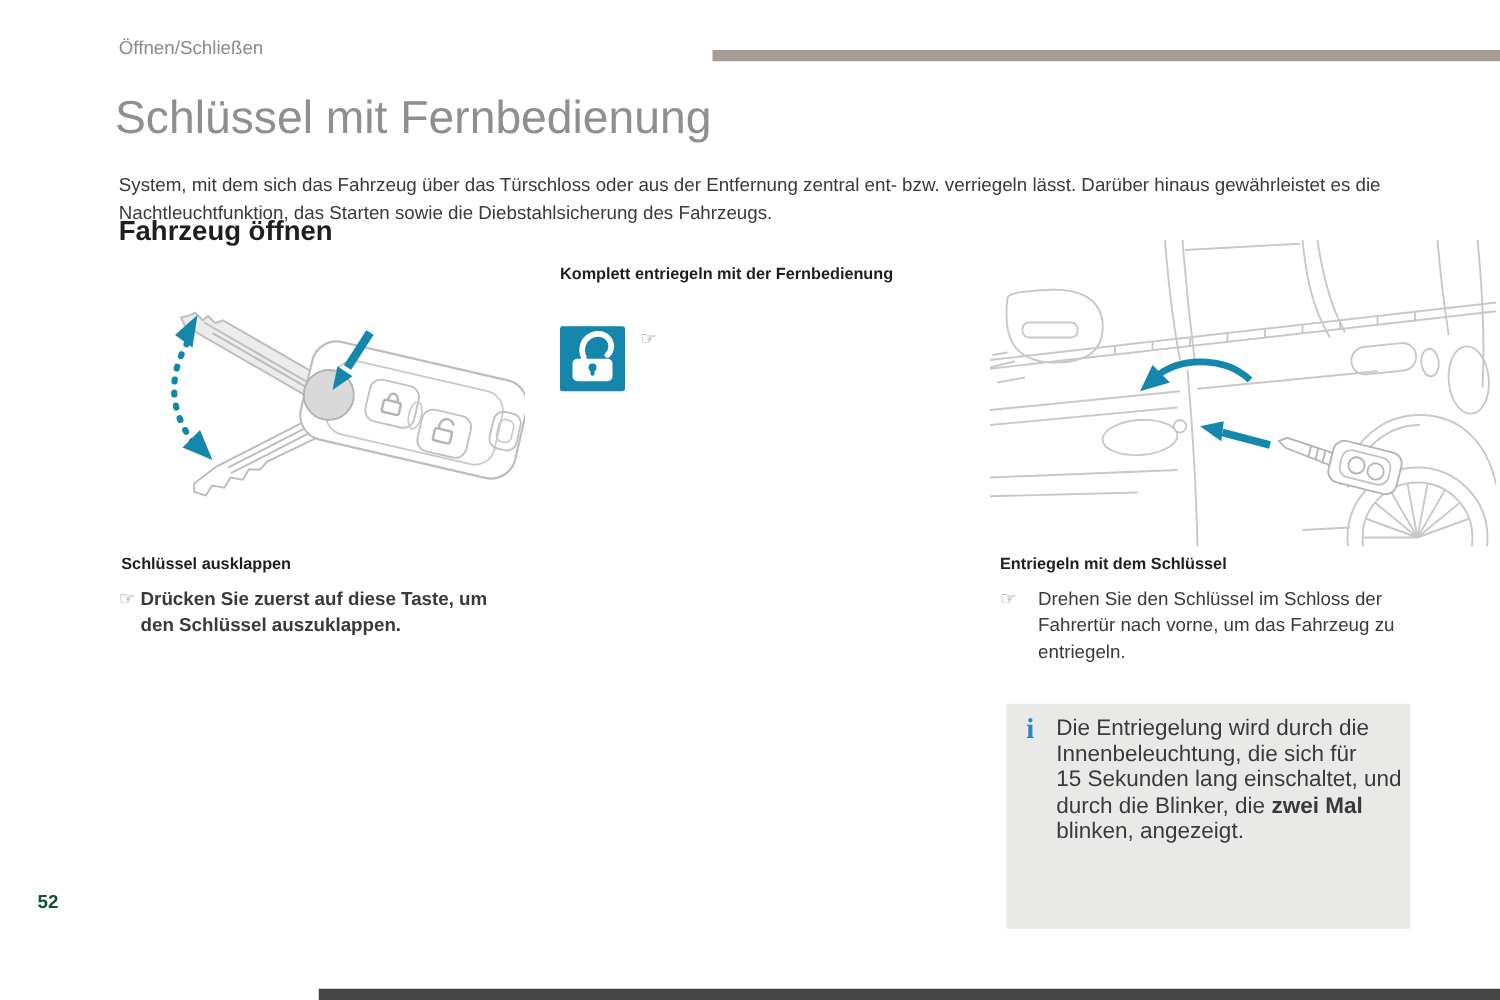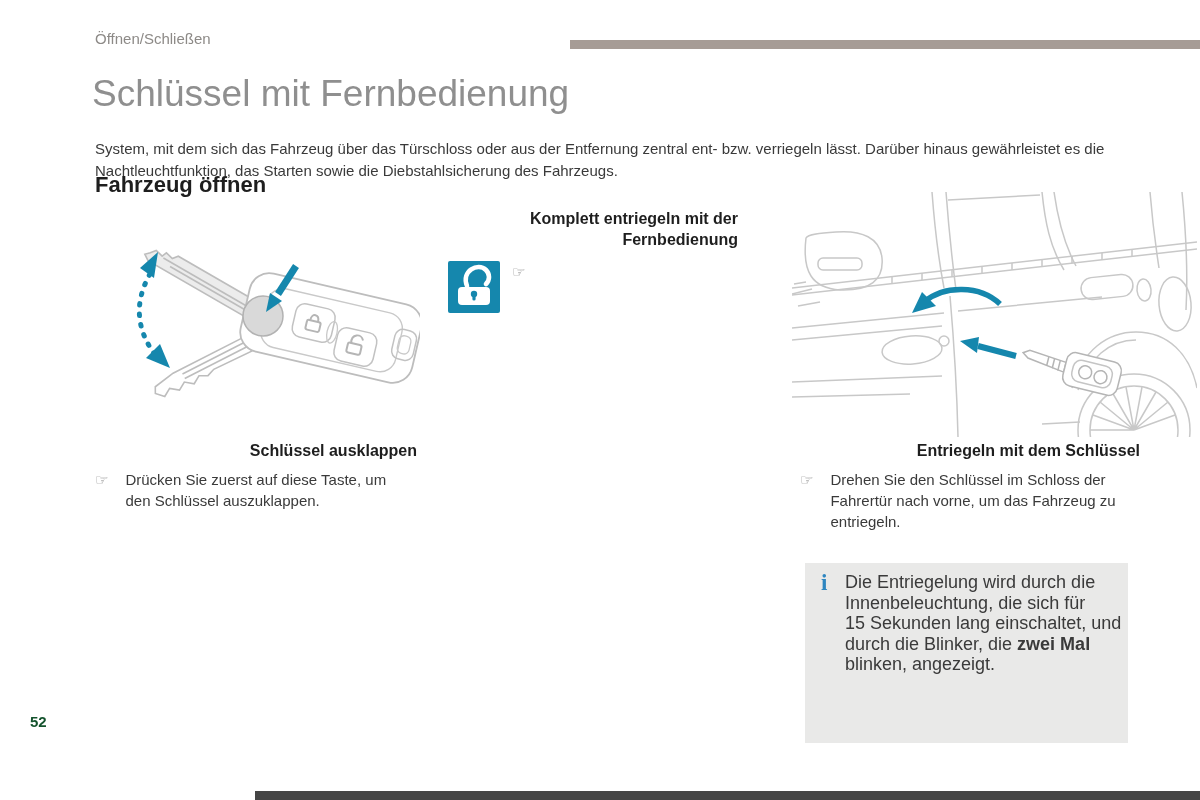--- a/index.html
+++ b/index.html
@@ -9,32 +9,32 @@
     color:#3a3a3a;overflow:hidden;
   }
   .abs{position:absolute;}
   
   .breadcrumb{left:95px;top:30px;font-size:15px;color:#8d8a87;}
   .top-bar{left:570px;top:40px;width:630px;height:9px;background:#a69c96;}
   .page-title{left:92px;top:74px;font-size:37px;font-weight:400;color:#8f8f8f;line-height:1.1;}
   .intro{left:95px;top:138px;width:1030px;font-size:15px;line-height:22px;color:#3a3a3a;}
   .section-heading{left:95px;top:172px;font-size:22px;font-weight:bold;color:#1e1e1e;}
   
-  .sub-heading{font-size:16px;font-weight:bold;color:#1e1e1e;line-height:21px;text-align:right;}
+  .sub-heading{font-size:13px;font-weight:bold;color:#1e1e1e;line-height:21px;}
   .h-mid{left:448px;top:208px;width:290px;}
   .h-left{left:97px;top:440px;width:320px;}
   .h-right{left:800px;top:440px;width:340px;}
   
   .bullet-row{display:flex;align-items:flex-start;}
   .pointer{color:#8b8b8b;font-size:15px;line-height:21px;flex:0 0 auto;}
   .bullet-text{font-size:15px;line-height:21px;color:#3a3a3a;}
   .b-mid{left:512px;top:261px;width:240px;}
   .b-mid .bullet-text{margin-left:17px;width:205px;}
   .b-left{left:95px;top:469px;width:310px;}
-  .b-left .bullet-text{margin-left:17px;width:278px;}
+  .b-left .bullet-text{margin-left:4px;width:278px;font-weight:bold;}
   .b-right{left:800px;top:469px;width:330px;}
   .b-right .bullet-text{margin-left:17px;width:302px;}
   
   .lock-tile{left:448px;top:261px;width:52px;height:52px;background:#1587ad;border-radius:2px;}
   
   .info-box{left:805px;top:563px;width:323px;height:180px;background:#e9e9e8;}
   .info-i{position:absolute;left:16px;top:7px;font-size:23px;font-weight:bold;color:#2e86c0;font-family:"Liberation Serif","DejaVu Serif",serif;}
   .info-text{position:absolute;left:40px;top:9px;width:278px;font-size:18px;line-height:20.5px;color:#3a3a3a;}
   .info-text .bold{font-weight:bold;}
   .info-line2{margin-top:0;}

